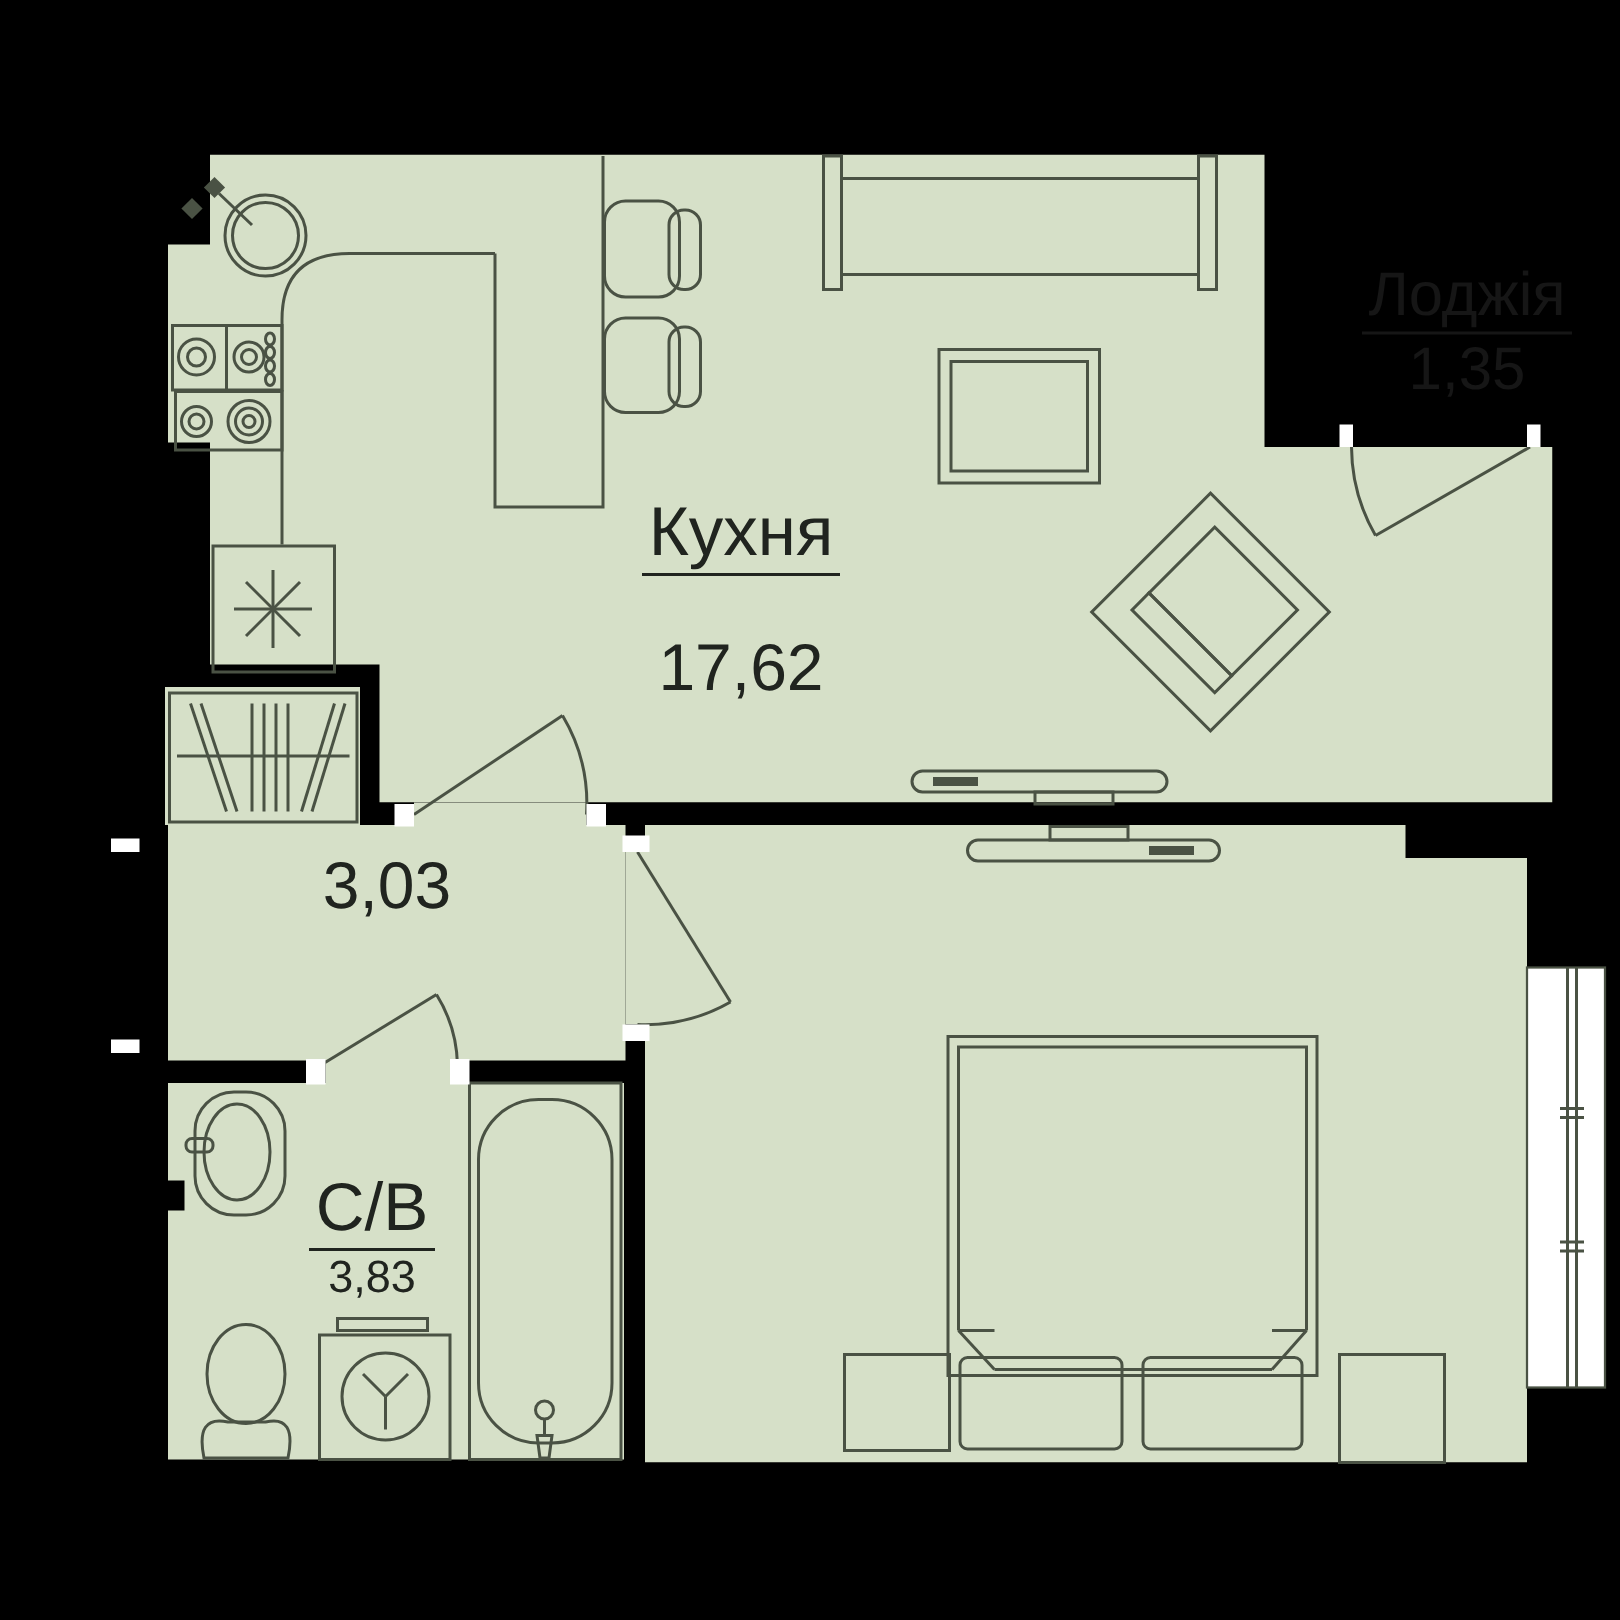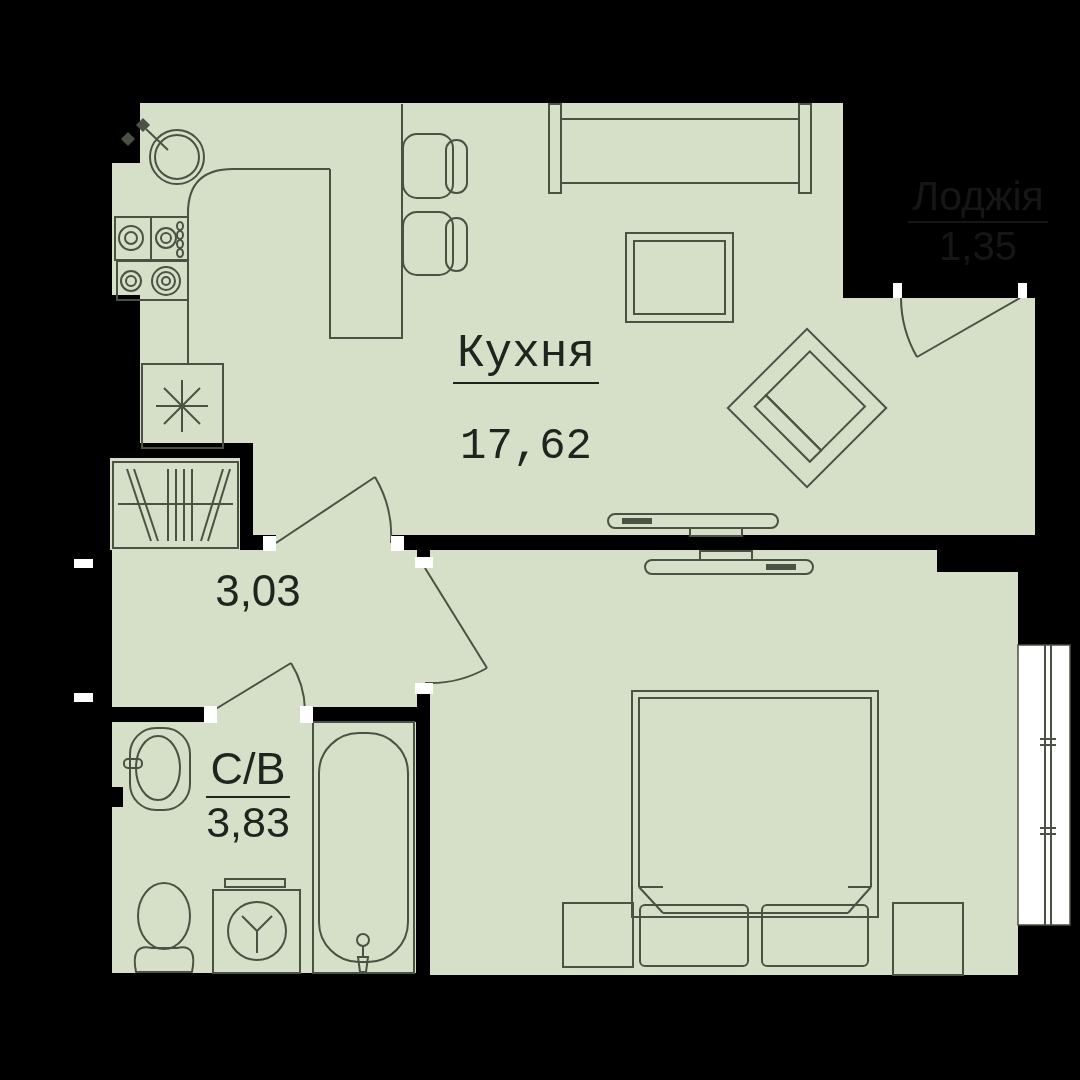--- a/index.html
+++ b/index.html
@@ -12,26 +12,26 @@
   .room{position:absolute;background:var(--floor);}
   .abs{position:absolute;}
   svg.overlay{position:absolute;left:0;top:0;width:1080px;height:1080px;}
   .ln{stroke:var(--line);stroke-width:2;fill:none;}
   .fl{fill:var(--line);stroke:none;}
   .wh{fill:var(--jamb);stroke:none;}
   .whl{fill:var(--jamb);stroke:var(--line);stroke-width:1.5;}
   .label{position:absolute;text-align:center;color:var(--label);line-height:1;}
   .label .nm{display:inline-block;border-bottom:2px solid var(--label);padding:0 4px 5px 4px;}
   .label .ar{display:block;margin-top:3px;}
-  .lbl-kitchen{left:416px;top:331px;width:220px;font-size:46px;font-family:Liberation Mono, monospace;}
+  .lbl-kitchen{left:384px;top:331px;width:220px;font-size:46px;}
   .lbl-kitchen .ar{font-size:44px;margin-top:40px;}
   .lbl-hall{left:110px;top:566px;width:296px;font-size:45px;}
   .lbl-hall .ar{font-size:44px;}
-  .lbl-bath{left:178px;top:746px;width:140px;font-size:45px;text-align:center;}
-  .lbl-bath .ar{font-size:43px;}
+  .lbl-bath{left:178px;top:782px;width:140px;font-size:45px;text-align:center;}
+  .lbl-bath .ar{font-size:30px;}
   .lbl-bed{left:428px;top:766px;width:212px;font-size:47px;}
   .lbl-bed .ar{font-size:45px;}
   .lbl-loggia{left:886px;top:176px;width:184px;font-size:41px;color:var(--loggia_label);}
   .lbl-loggia .nm{border-bottom:2px solid var(--loggia_label);padding-bottom:4px;}
   .lbl-loggia .ar{font-size:40px;}
 </style>
 </head>
 <body>
 
 <div class="plan">

